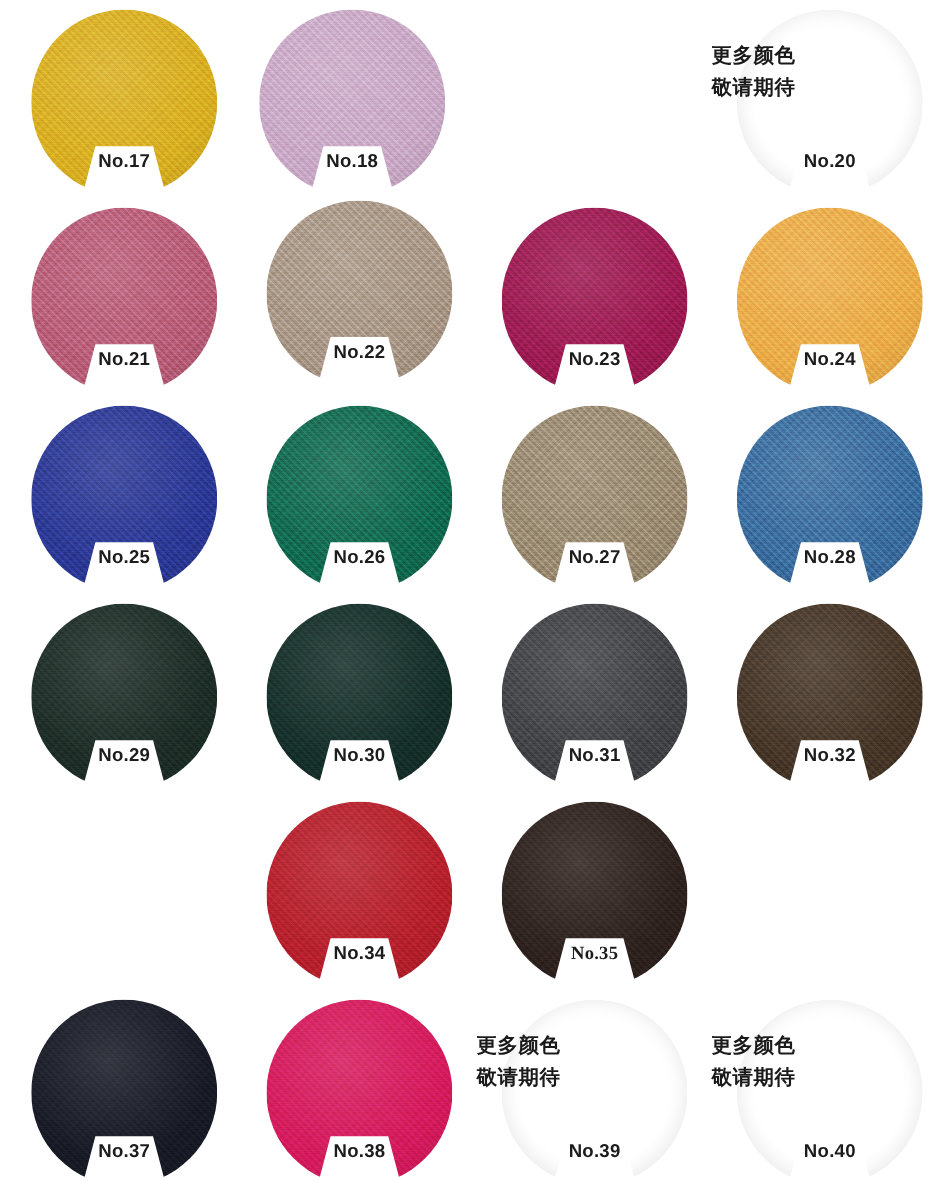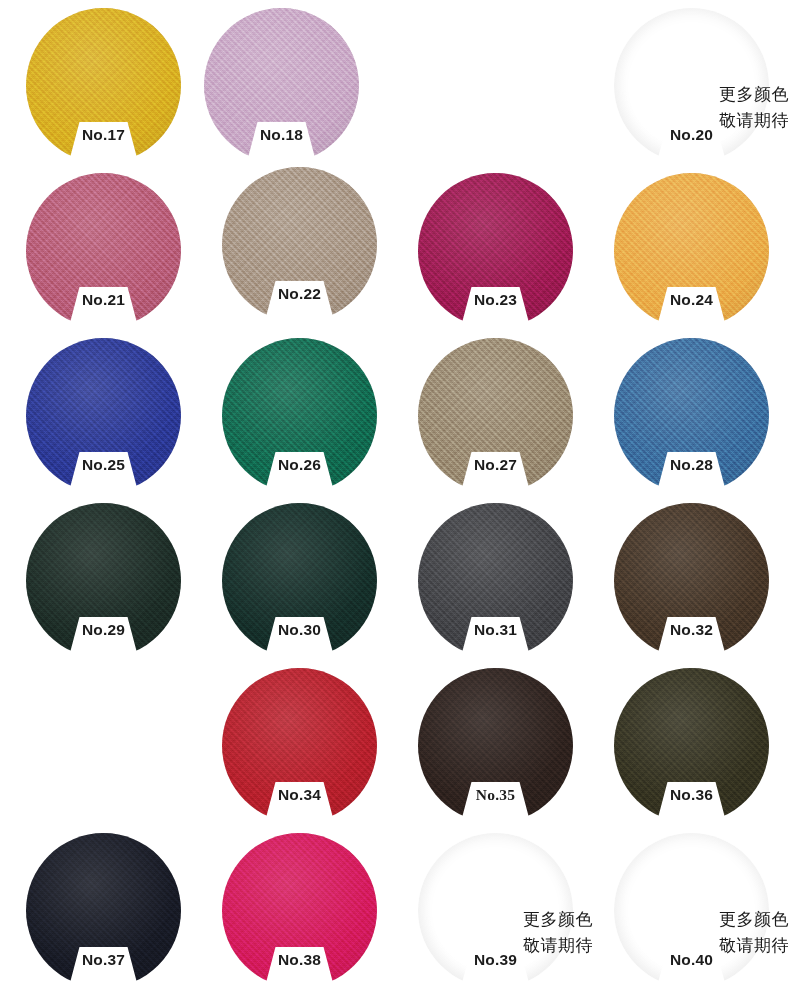--- a/index.html
+++ b/index.html
@@ -90,28 +90,27 @@
                 #fbfbfb 72%, #f2f2f2 85%,
                 #e2e2e2 95%, #d2d2d2 100%);
     box-shadow: inset 0 0 14px 4px rgba(0,0,0,0.055);
   }
 
   .placeholder-text {
     position: absolute;
     left: 0;
     right: 0;
     top: 34px;
-    text-align: right;
+    text-align: left;
     font-size: 17px;
-    font-weight: normal;
+    font-weight: bold;
     line-height: 1.55;
     color: #1a1a1a;
     letter-spacing: 0.5px;
     pointer-events: none;
-    margin-top: 48px;
   }
 
   
   .chip-label {
     position: absolute;
     left: 21px;
     width: 155px;
     top: 126px;
     text-align: center;
     font-size: 15.5px;
@@ -125,21 +124,21 @@
 <body>
 
 <div id="swatch-grid">
     <div class="swatch" style="left: 5px; top: 0px; text-decoration: underline;">
       <div class="chip" style="background-color: rgb(216, 174, 33);">
         <div class="weave"></div>
         <div class="shade"></div>
       </div>
       <div class="chip-label">No.17</div>
     </div>
-    <div class="swatch" style="left: 183px; top: 0px;">
+    <div class="swatch" style="left: 195px; top: 0px;">
       <div class="chip" style="background-color: rgb(201, 168, 198);">
         <div class="weave"></div>
         <div class="shade"></div>
       </div>
       <div class="chip-label">No.18</div>
     </div>
     <div class="swatch" style="left: 593px; top: 0px;">
       <div class="chip placeholder"></div>
       <div class="placeholder-text">
         <div>更多颜色</div>
@@ -238,27 +237,20 @@
       </div>
       <div class="chip-label">No.34</div>
     </div>
     <div class="swatch" style="left: 397px; top: 660px; font-family: Liberation Serif, serif;">
       <div class="chip" style="background-color: rgb(45, 33, 29);">
         <div class="weave"></div>
         <div class="shade"></div>
       </div>
       <div class="chip-label">No.35</div>
     </div>
-    <div class="swatch" style="left: 593px; top: 660px;">
-      <div class="chip" style="background-color: rgb(52, 50, 32);">
-        <div class="weave"></div>
-        <div class="shade"></div>
-      </div>
-      <div class="chip-label">No.36</div>
-    </div>
     <div class="swatch" style="left: 5px; top: 825px;">
       <div class="chip" style="background-color: rgb(23, 26, 37);">
         <div class="weave"></div>
         <div class="shade"></div>
       </div>
       <div class="chip-label">No.37</div>
     </div>
     <div class="swatch" style="left: 201px; top: 825px;">
       <div class="chip" style="background-color: rgb(212, 26, 91);">
         <div class="weave"></div>

